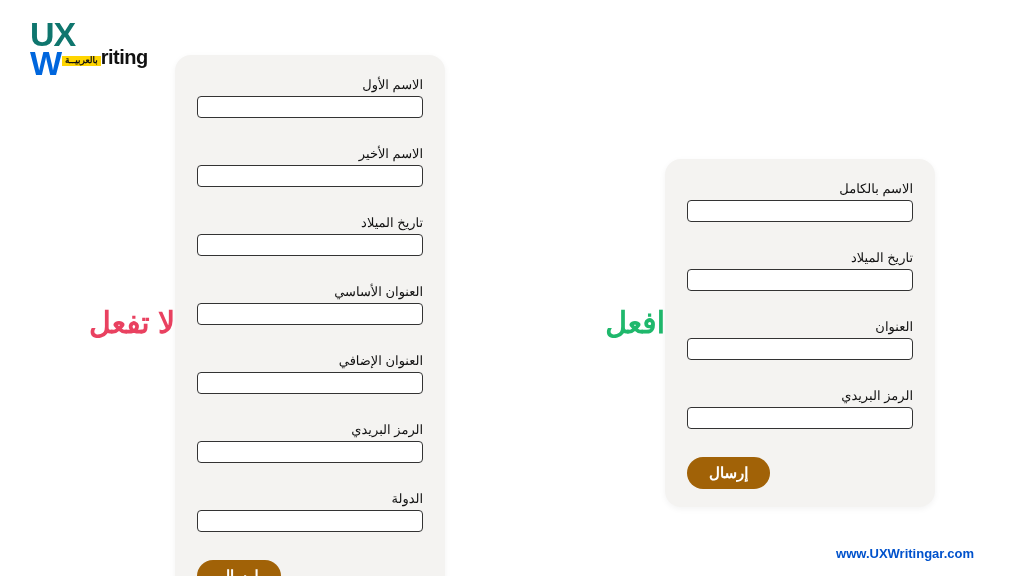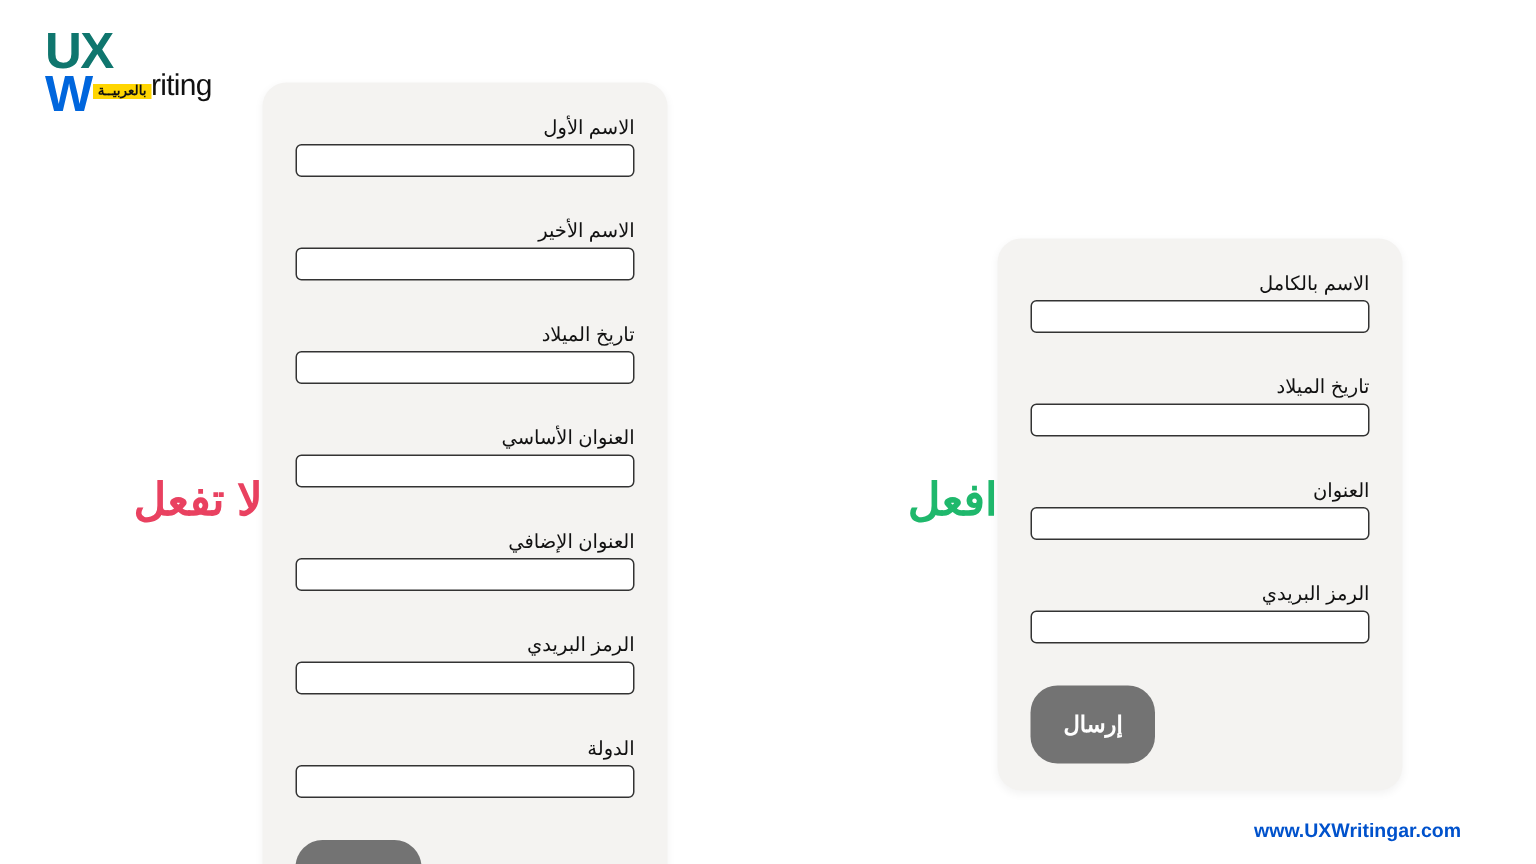--- a/index.html
+++ b/index.html
@@ -42,21 +42,21 @@
       color: #111;
       font-size: 9px;
       padding: 1px 3px;
       font-weight: 700;
       align-self: flex-end;
       direction: rtl;
     }
     .logo .riting {
       color: #111;
       font-size: 20px;
-      font-weight: 400;
+      font-weight: 700;
       letter-spacing: -0.5px;
     }
     .columns {
       display: flex;
       justify-content: center;
       gap: 160px;
       padding-top: 55px;
     }
     .column {
       display: flex;
@@ -93,25 +93,25 @@
       width: 100%;
       height: 22px;
       border: 1px solid #333;
       border-radius: 4px;
       background: #fff;
       padding: 2px 6px;
       font-size: 12px;
     }
     .submit-btn {
       display: inline-block;
-      background: #737373;
+      background: #a16207;
       color: #fff;
       border: none;
       border-radius: 18px;
-      padding: 17px 22px;
+      padding: 7px 22px;
       font-size: 15px;
       font-weight: 700;
       font-family: inherit;
       cursor: pointer;
       float: left;
     }
     .footer-link {
       position: absolute;
       bottom: 15px;
       right: 50px;

